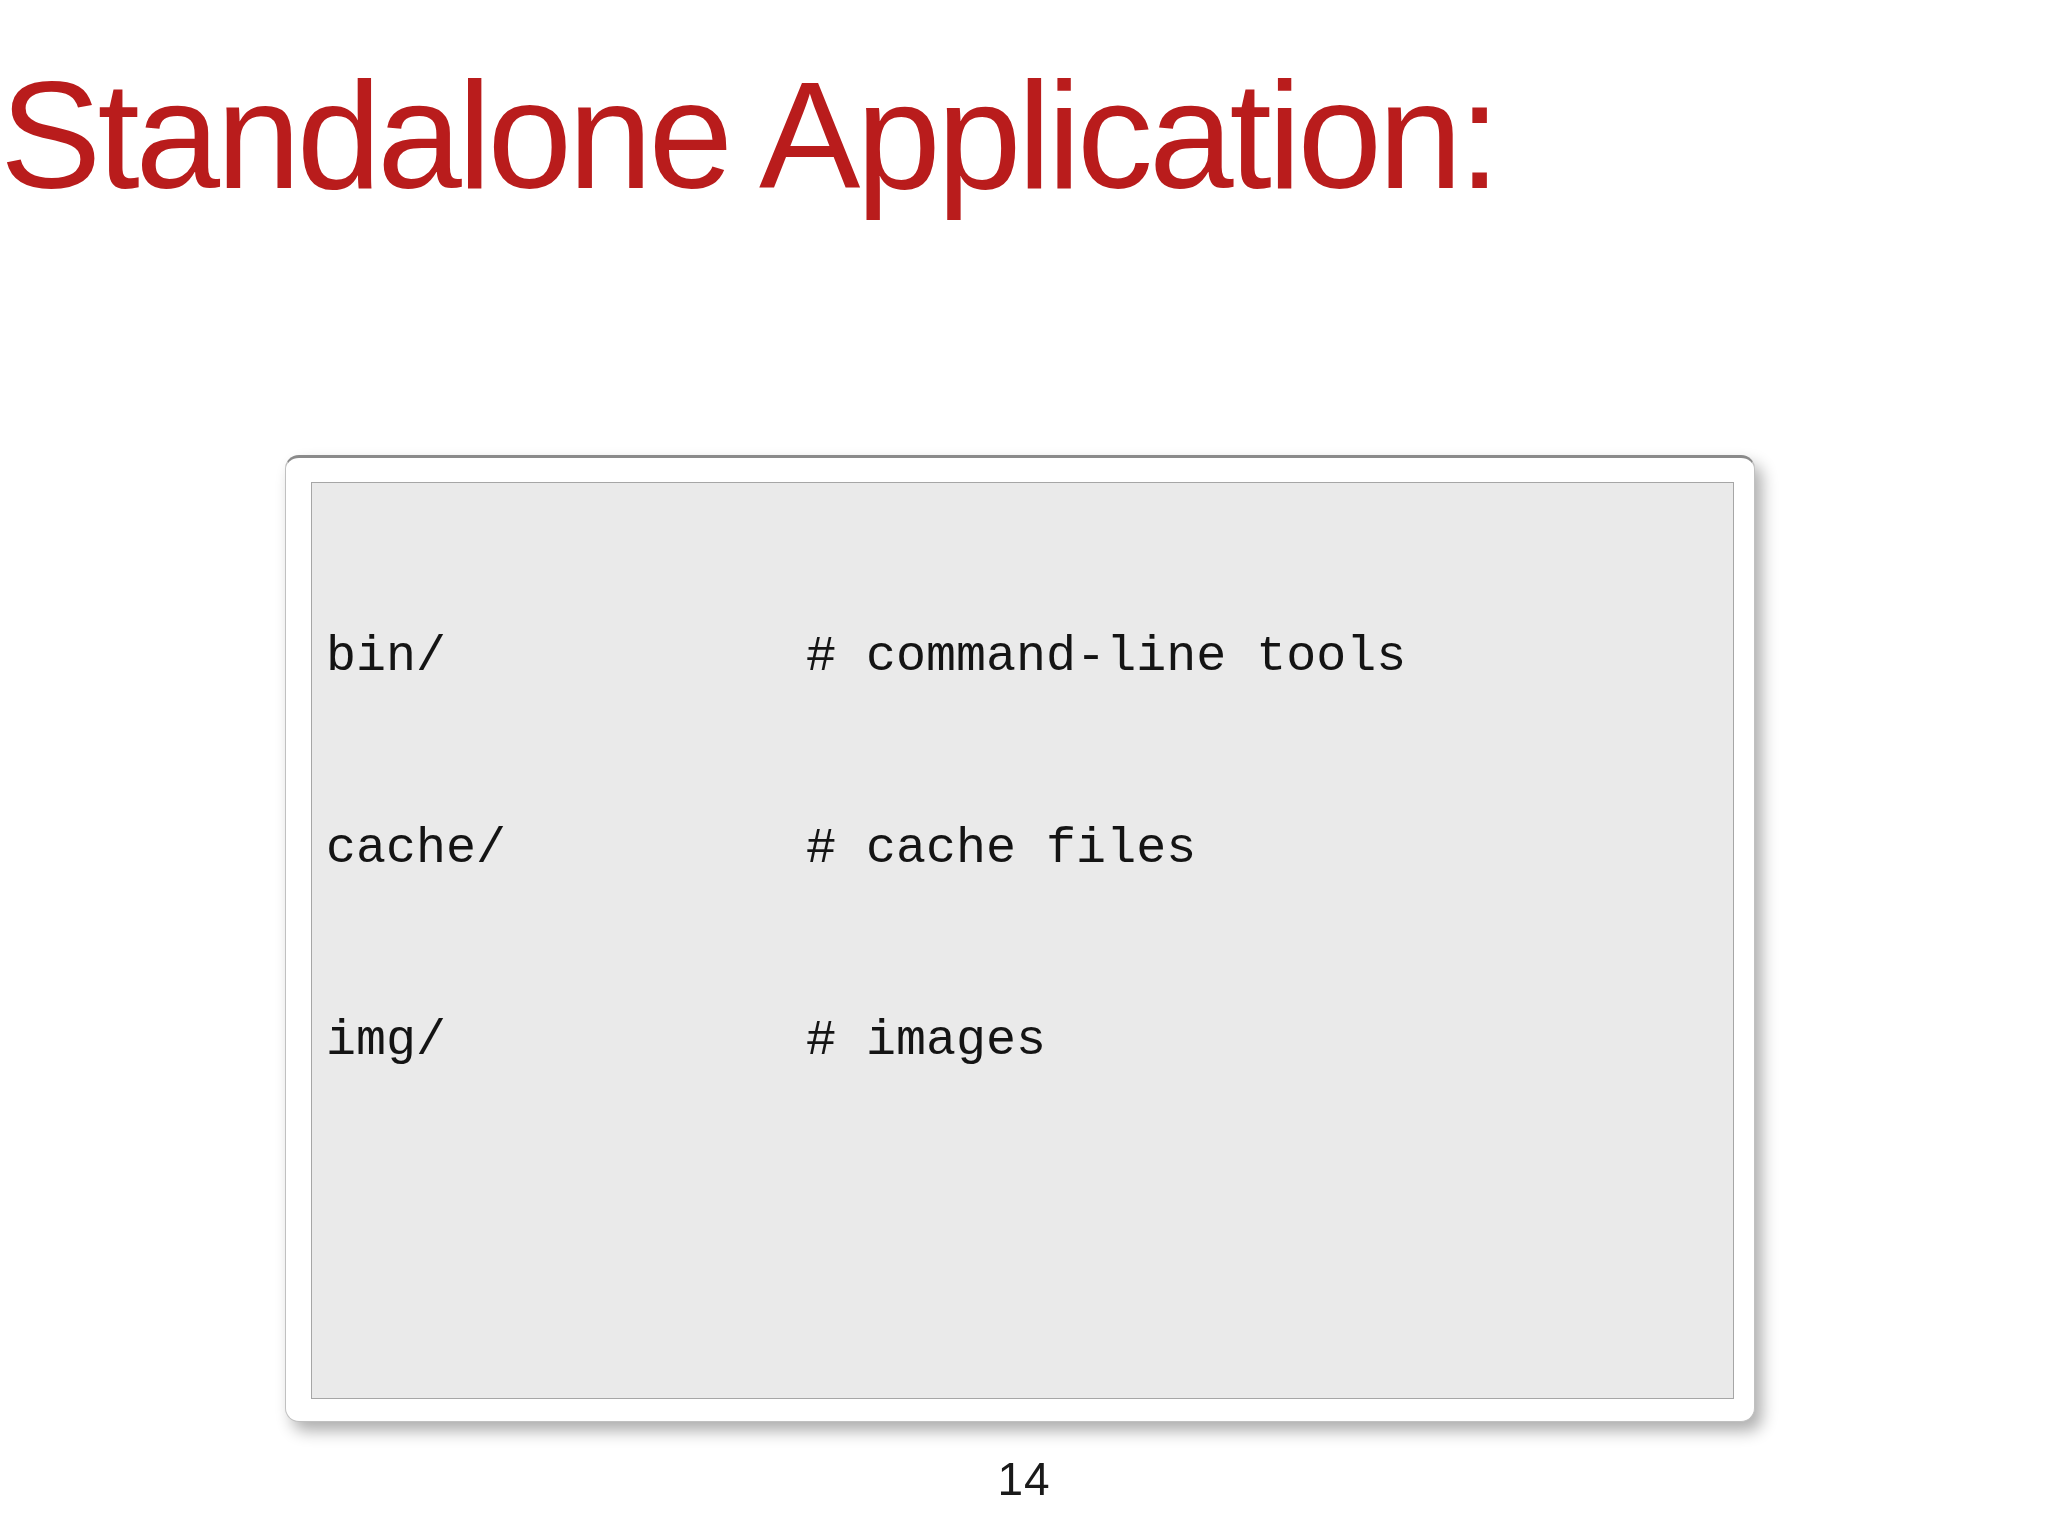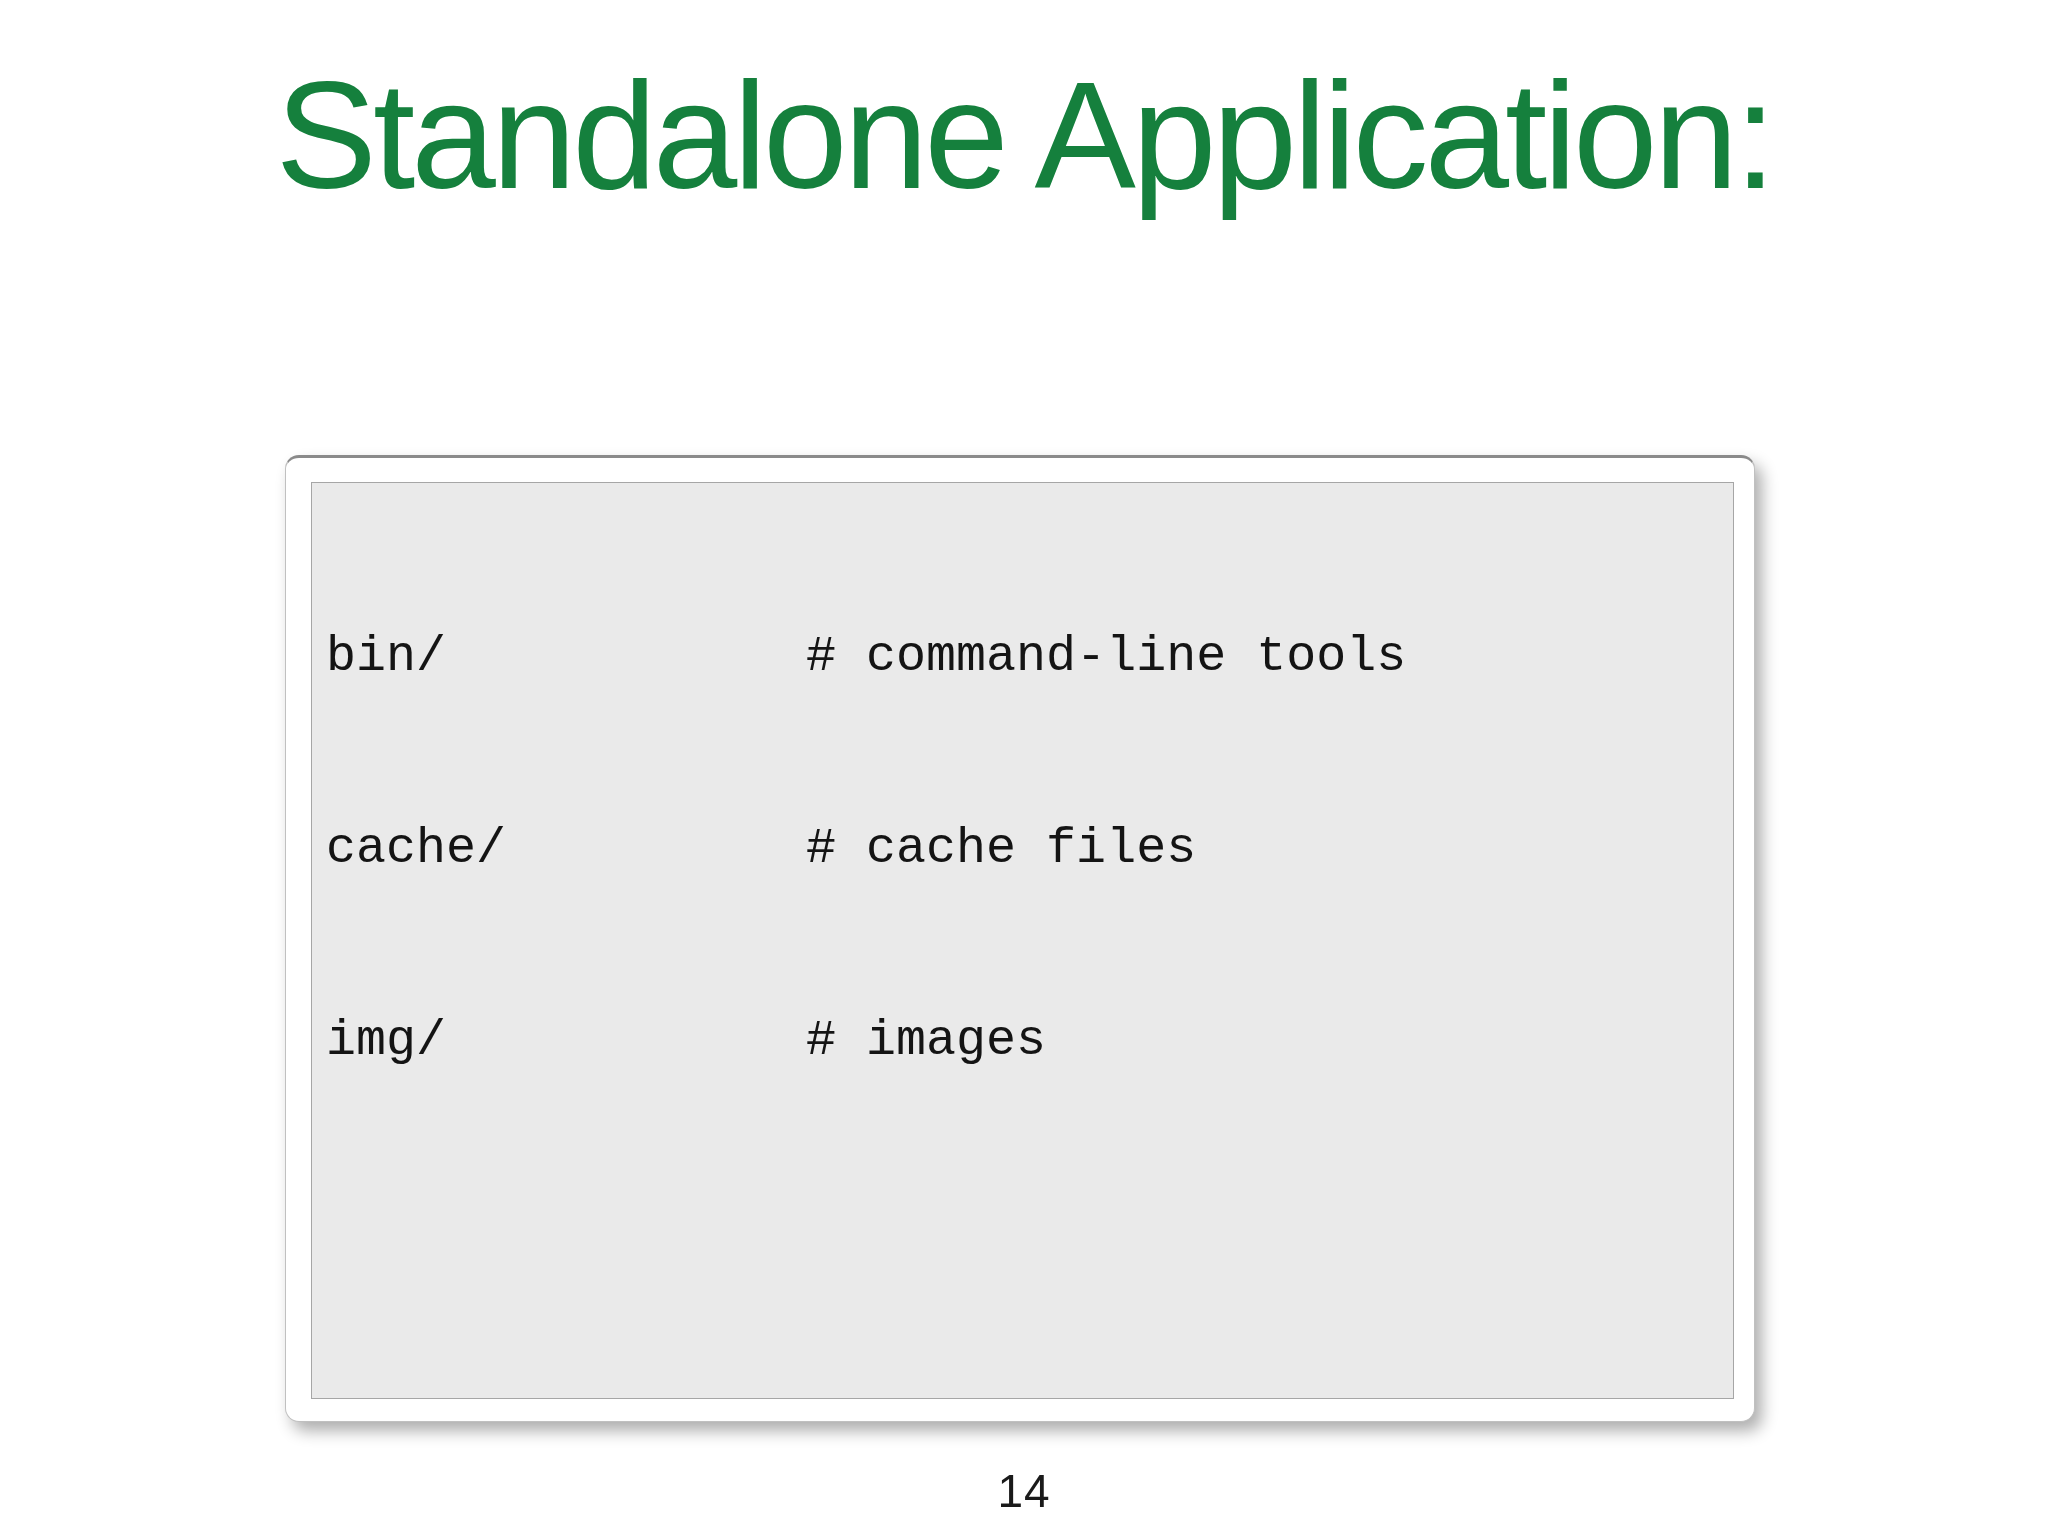--- a/index.html
+++ b/index.html
@@ -13,22 +13,22 @@
     width: 2048px;
     height: 1536px;
     background: #ffffff;
     overflow: hidden;
   }
   .title {
     position: absolute;
     top: 40px;
     left: 0;
     width: 2048px;
-    text-align: center;
-    color: #15803d;
+    text-align: left;
+    color: #b91c1c;
     font-size: 152px;
     line-height: 190px;
     font-weight: 400;
     letter-spacing: -4px;
   }
   .code-frame {
     position: absolute;
     left: 285px;
     top: 455px;
     width: 1470px;
@@ -64,21 +64,20 @@
   }
   .page-number {
     position: absolute;
     left: 0;
     top: 1452px;
     width: 2048px;
     text-align: center;
     font-size: 46px;
     color: #1a1a1a;
     letter-spacing: 1px;
-    margin-top: 12px;
   }
 </style>
 </head>
 <body>
 
 <div class="slide">
 
   <div class="title">
     <div>Standalone Application:</div>
   </div>

